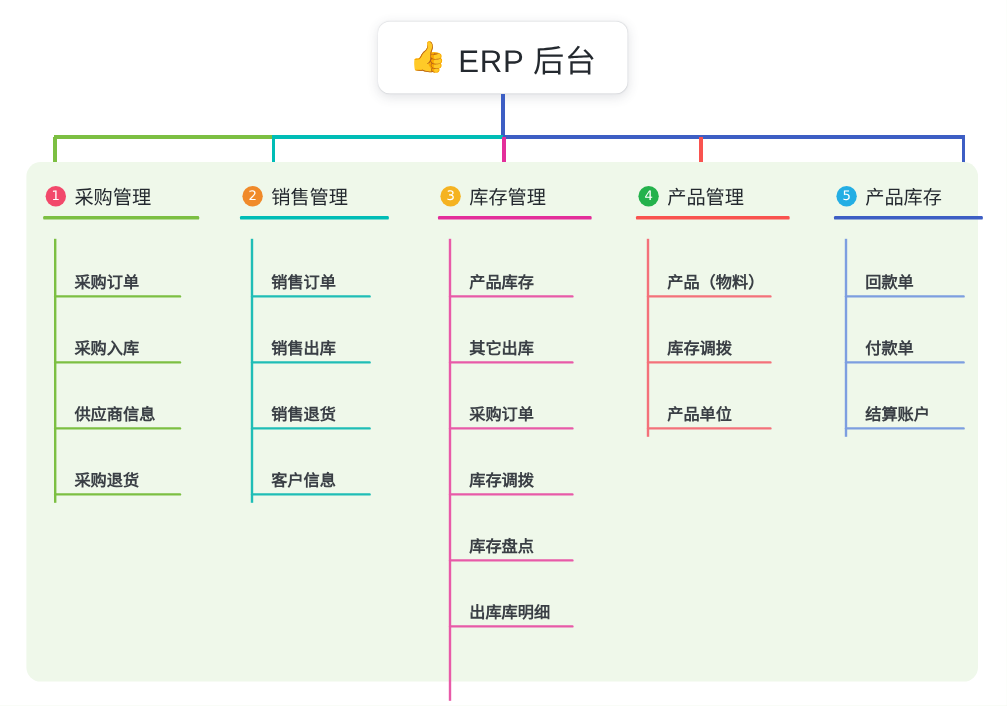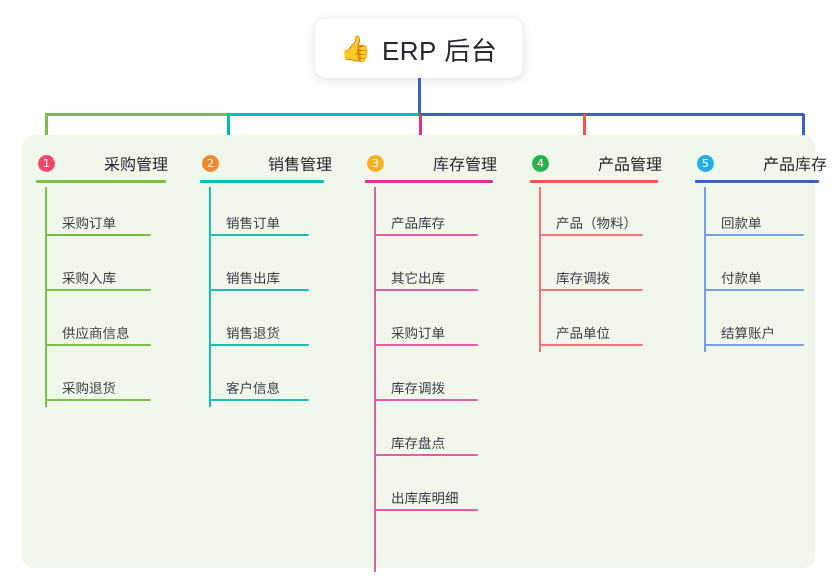--- a/index.html
+++ b/index.html
@@ -50,24 +50,24 @@
     display:flex;align-items:center;gap:7px;
     height:28px;padding-left:2px;
     white-space:nowrap;
   }
   .badge{
     width:17px;height:17px;border-radius:50%;
     color:#fff;font-size:11px;line-height:17px;
     text-align:center;flex:0 0 auto;
     font-family:"DejaVu Sans",sans-serif;
   }
-  .head-label{font-size:16px;color:#24292f;margin-left:42px;}
+  .head-label{font-size:16px;color:#24292f;}
   .head-rule{height:3px;border-radius:1px;margin-top:3px;}
 
-  .items{position:relative;margin-top:4px;}
+  .items{position:relative;margin-top:16px;font-weight:bold;}
   .spine{position:absolute;left:9px;top:0;width:2px;}
   .item{
     position:relative;
     height:55px;
     box-sizing:border-box;
   }
   .item-label{
     position:absolute;left:26px;bottom:10px;
     font-size:13.5px;color:#3a3f45;white-space:nowrap;
   }

